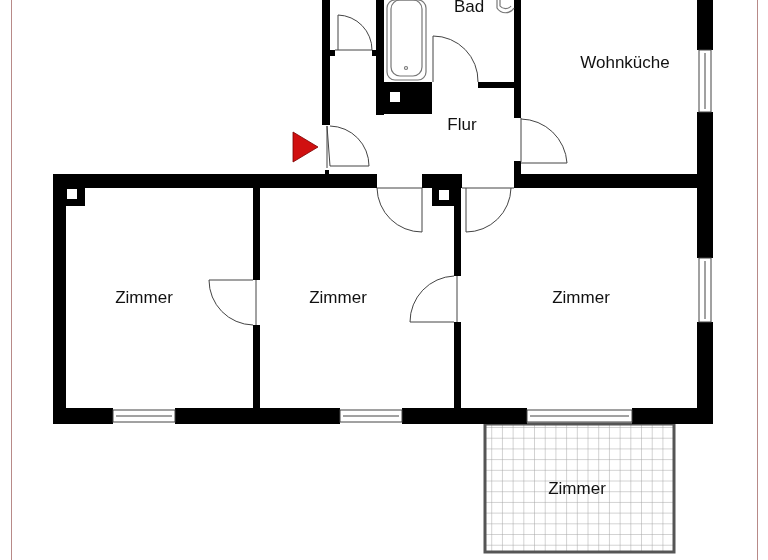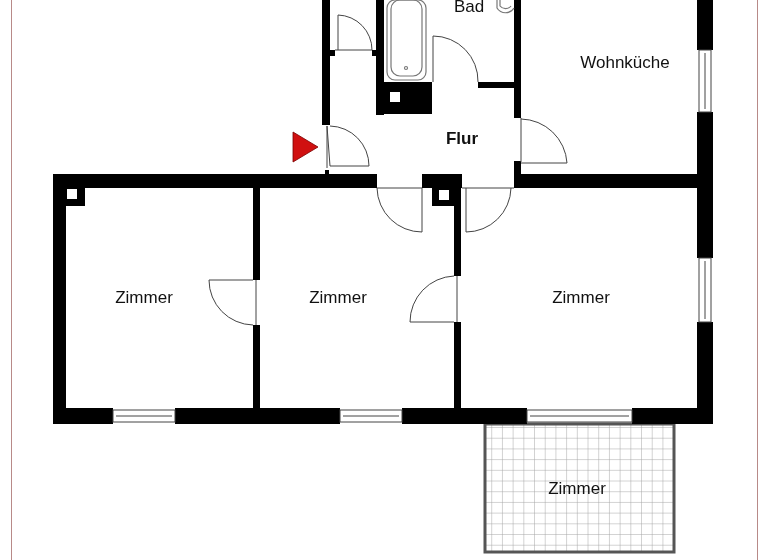--- a/index.html
+++ b/index.html
@@ -122,17 +122,17 @@
   <g fill="none" stroke="#777" stroke-width="1.2">
     <path d="M497 0 V8 A10 10 0 0 0 514 8"></path>
     <path d="M500 0 V6 A7 7 0 0 0 511 6"></path>
   </g>
 
   <polygon points="293,132 293,162 318,147" fill="#d01010" stroke="#7a0000" stroke-width="0.8"></polygon>
 </svg>
 
 <div class="room-label" style="left:469px;top:7px;">Bad</div>
 <div class="room-label" style="left:609px;top:63px;margin-left:16px;">Wohnküche</div>
-<div class="room-label" style="left:462px;top:139px;font-weight:bold;">Flur</div>
+<div class="room-label" style="left:462px;top:125px;">Flur</div>
 <div class="room-label" style="left:144px;top:298px;">Zimmer</div>
 <div class="room-label" style="left:338px;top:298px;">Zimmer</div>
 <div class="room-label" style="left:581px;top:298px;">Zimmer</div>
 <div class="room-label" style="left:577px;top:489px;">Zimmer</div>
 
 </body></html>

